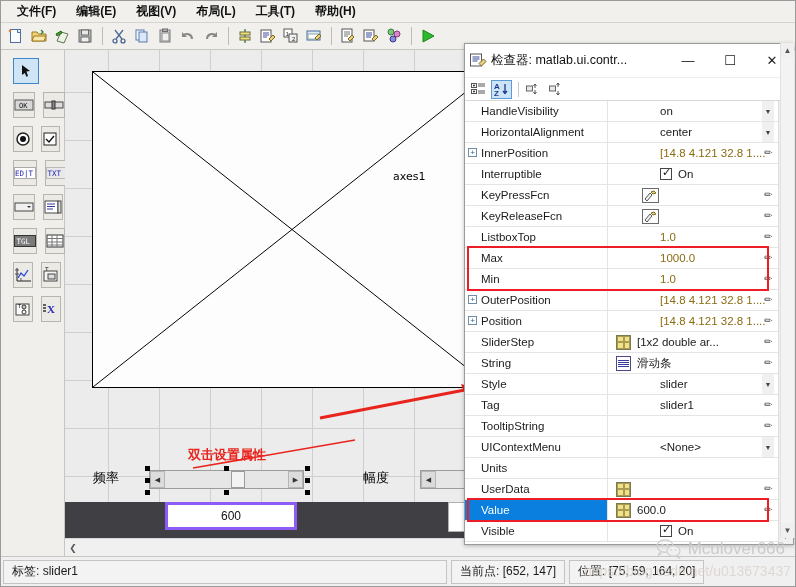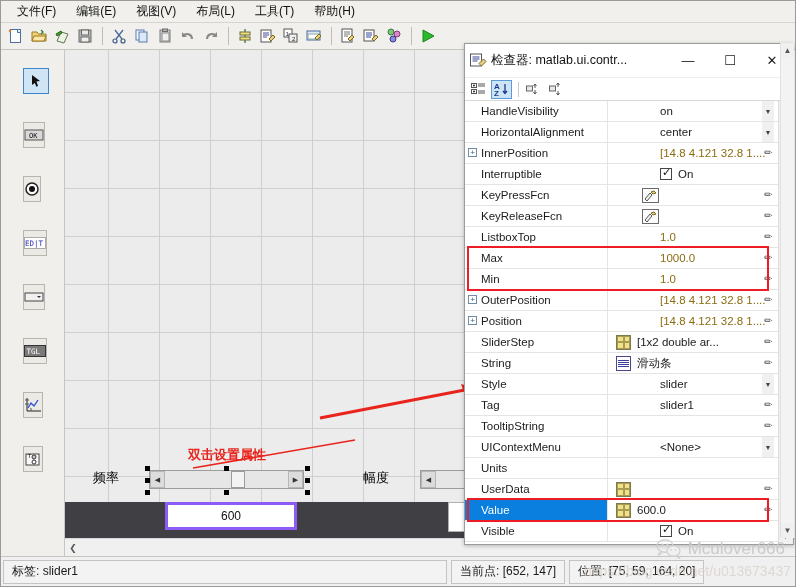--- a/index.html
+++ b/index.html
@@ -18,20 +18,21 @@
     overflow: hidden;
   }
 
   
   #menubar {
     position: absolute; left: 0; top: 0; width: 796px; height: 22px;
     background: #f1f0ec;
     border-bottom: 1px solid #d6d4ce;
     display: flex; align-items: center;
     padding-left: 6px;
+    font-weight: bold;
   }
   .menu-item {
     font-size: 12px; color: #111;
     padding: 2px 10px 3px 10px;
     white-space: nowrap; cursor: default;
   }
 
   
   #toolbar {
     position: absolute; left: 0; top: 22px; width: 796px; height: 27px;
@@ -52,21 +53,21 @@
 
   
   #palette {
     position: absolute; left: 0; top: 49px; width: 64px; height: 506px;
     background: #f0efeb;
     border-right: 1px solid #c8c6c0;
     padding-top: 4px;
   }
   .pal-row { display: flex; justify-content: flex-start; padding-left: 8px; }
   .pal-btn {
-    width: 26px; height: 26px; margin: 14px;
+    width: 26px; height: 26px; margin: 4px;
     background: #eceae5;
     border: 1px solid #b8b5ae;
     display: flex; align-items: center; justify-content: center;
     cursor: default;
     font-size: 7px; color: #111;
   }
   .pal-btn.selected {
     background: #cfe4f5;
     border: 1px solid #3b87c8;
   }
@@ -561,20 +562,27 @@
             <text x="5" y="11" font-size="11" fill="#2a2ab8" font-weight="bold" font-family="serif">X</text>
           </svg>
       </div>
     </div>
   </div>
 
   <div id="canvas-area">
     <div id="grid-bg"></div>
     <div id="dark-strip"></div>
 
+    <div id="axes-box">
+      <svg class="diag" viewBox="0 0 400 317" preserveAspectRatio="none">
+        <line x1="0" y1="0" x2="400" y2="317" stroke="#000" stroke-width="1"></line>
+        <line x1="0" y1="317" x2="400" y2="0" stroke="#000" stroke-width="1"></line>
+      </svg>
+      <div id="axes-label">axes1</div>
+    </div>
 
     <div id="freq-label">频率</div>
 
     <div id="slider-widget">
       <div class="sl-arrow">◀</div>
       <div class="sl-track">
         <div class="sl-thumb"></div>
       </div>
       <div class="sl-arrow">▶</div>
     </div>

